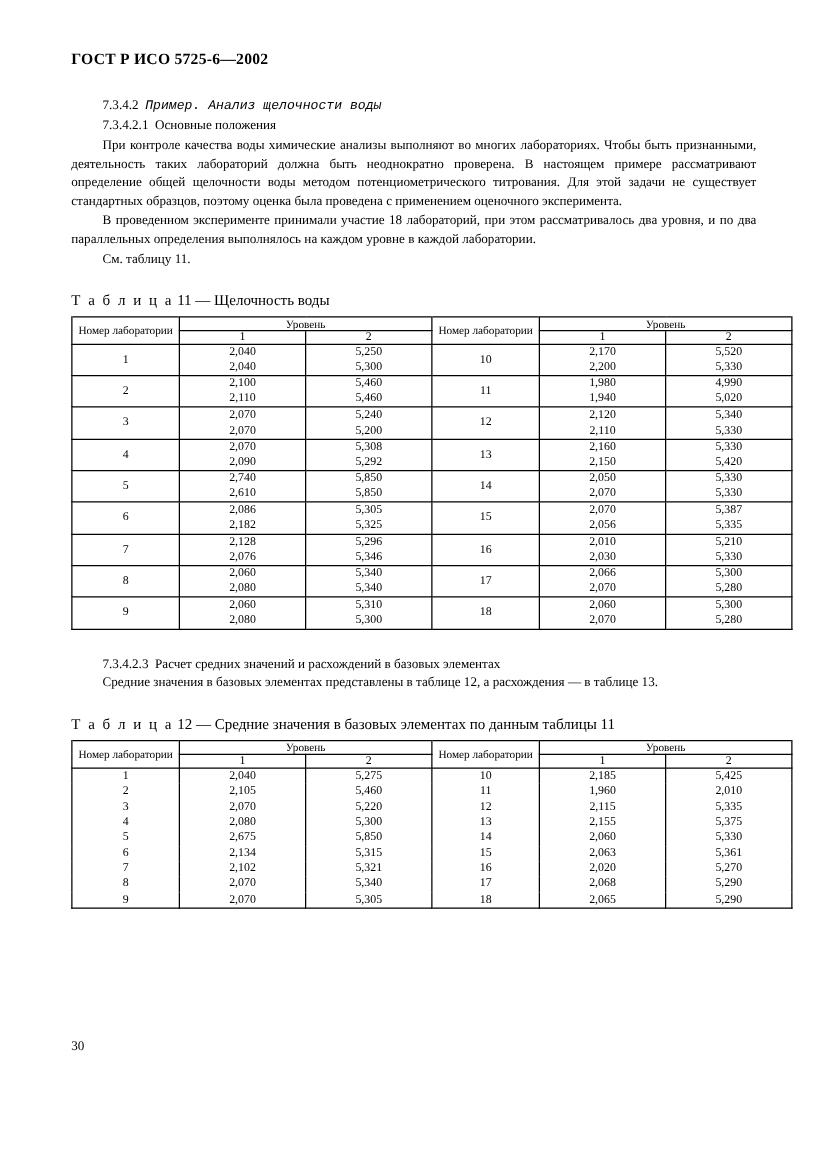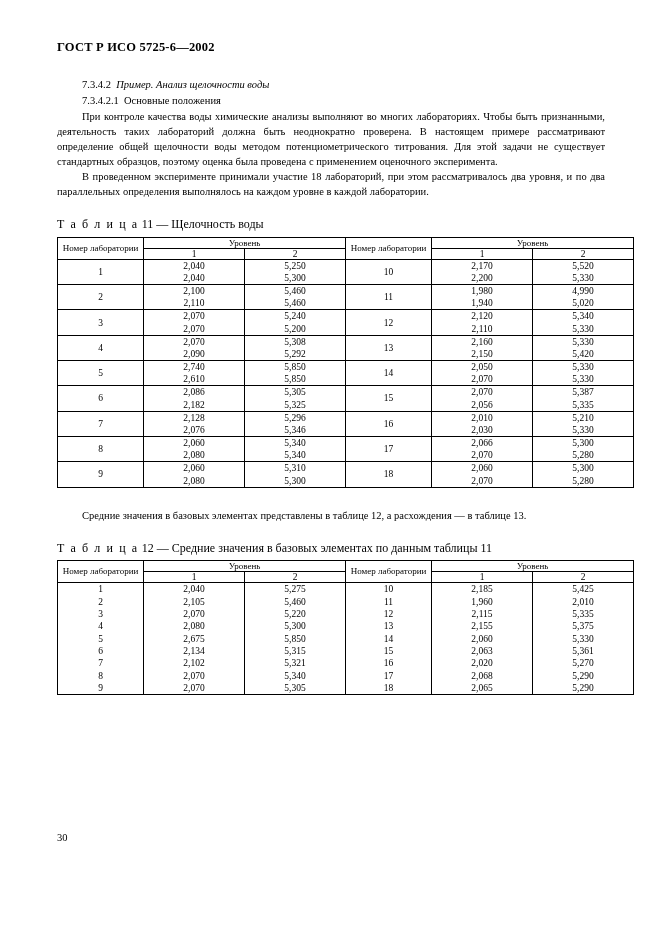--- a/index.html
+++ b/index.html
@@ -35,21 +35,21 @@
     top: 78px;
     width: 548px;
   }
   .clause {
     font-size: 10.5px;
     margin: 0 0 1px 0;
     padding-left: 25px;
     line-height: 1.42;
   }
   .clause .num { white-space: nowrap; }
-  .clause-italic { font-style: italic; }
+  .clause-italic { font-style: italic; font-family: Liberation Mono, monospace; }
   .para {
     font-size: 10.5px;
     margin: 0 0 1px 0;
     line-height: 1.42;
     text-align: justify;
     text-indent: 25px;
     hyphens: manual;
   }
   .spacer-sm { height: 5px; }
   .spacer-lg { height: 16px; }
@@ -137,20 +137,21 @@
 
     <div class="clause"><span class="num">7.3.4.2</span>&nbsp;&nbsp;<span class="clause-italic">Пример. Анализ щелочности воды</span></div>
 
     <div class="clause"><span class="num">7.3.4.2.1</span>&nbsp;&nbsp;<span>Основные положения</span></div>
 
     <p class="para">При контроле качества воды химические анализы выполняют во многих лабораториях. Чтобы быть признанными, деятельность таких лабораторий должна быть   неоднократно проверена. В настоящем примере рассматривают определение общей щелочности воды методом потенциометрического титрования. Для этой задачи не существует стандартных образцов, поэтому оценка была проведена с применением оценочного эксперимента.</p>
 
     <p class="para">В проведенном эксперименте принимали участие 18 лабораторий, при этом рассматривалось два уровня, и по два параллельных определения выполнялось на каждом уровне в каждой лаборатории.</p>
 
 
+    <div class="clause">См. таблицу 11.</div>
 
     <div class="spacer-lg"></div>
 
     <div class="table-caption"><span class="tcap-word">Т а б л и ц а</span>&nbsp;<span>11</span> <span>—</span> <span>Щелочность воды</span></div>
 
     <table class="gost">
       <colgroup>
         <col class="c-lab">
           <col class="c-lv">
           <col class="c-lv">
@@ -244,20 +245,21 @@
             <td class="dual-cell">18</td>
             <td class="dual-cell">2,060<span class="v2">2,070</span></td>
             <td class="dual-cell">5,300<span class="v2">5,280</span></td>
           </tr>
         </tbody>
     </table>
 
     <div class="spacer-lg"></div>
     <div class="spacer-sm"></div>
 
+    <div class="clause"><span class="num">7.3.4.2.3</span>&nbsp;&nbsp;<span>Расчет средних значений и расхождений в базовых элементах</span></div>
 
     <div class="clause">Средние значения в базовых элементах представлены в таблице 12, а расхождения — в таблице 13.</div>
 
     <div class="spacer-lg"></div>
 
     <div class="table-caption"><span class="tcap-word">Т а б л и ц а</span>&nbsp;<span>12</span> <span>—</span> <span>Средние значения в базовых элементах по данным таблицы 11</span></div>
 
     <table class="gost gost2">
       <colgroup>
         <col class="c-lab">

